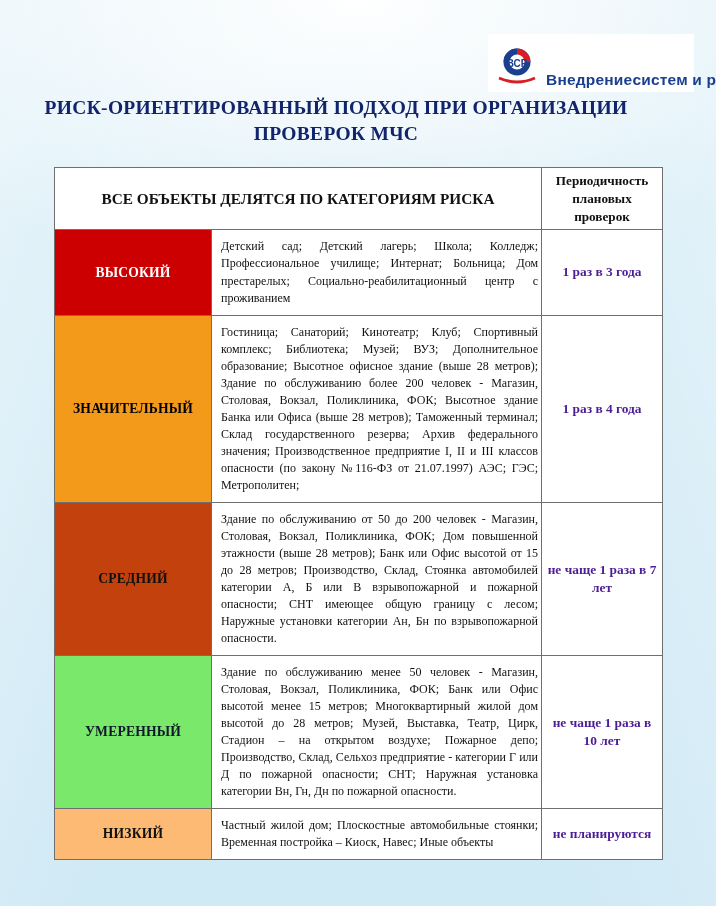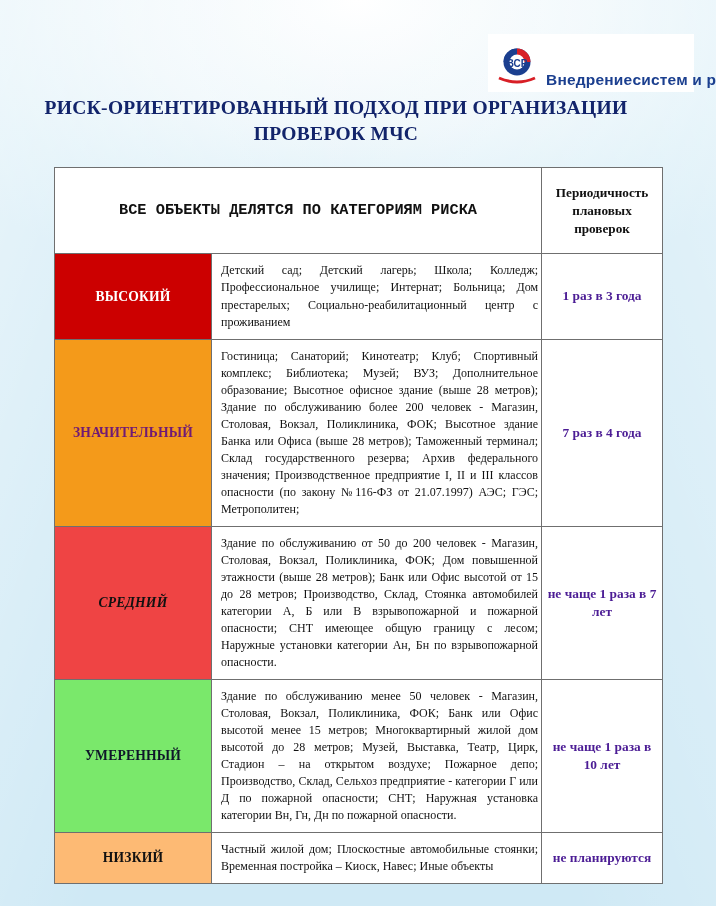--- a/index.html
+++ b/index.html
@@ -87,36 +87,36 @@
   table.risk td, table.risk th {
     border: 1px solid #6f6f6f;
     vertical-align: middle;
     box-sizing: border-box;
   }
   .col-cat { width: 157px; }
   .col-desc { width: 330px; }
   .col-per { width: 121px; }
 
   .hdr-main {
-    font-family: Liberation Mono, monospace;
+    font-family: Liberation Serif, serif;
     font-weight: bold;
     font-size: 15.3px;
     color: #111111;
     text-align: center;
     padding: 10px 6px;
     background: #ffffff;
     line-height: 1.25;
   }
   .hdr-per {
     font-family: "Liberation Serif", serif;
     font-weight: bold;
     font-size: 13.2px;
     color: #111111;
     text-align: center;
-    padding: 16px 6px;
+    padding: 4px 6px;
     background: #ffffff;
     line-height: 1.35;
   }
   .cat-cell {
     text-align: center;
     font-family: "Liberation Serif", serif;
     font-weight: bold;
     font-size: 13.6px;
     padding: 6px 12px;
     letter-spacing: 0.2px;
@@ -135,22 +135,22 @@
     text-align: center;
     font-family: "Liberation Serif", serif;
     font-weight: bold;
     font-size: 13.4px;
     color: #4c1d95;
     padding: 6px 5px;
     background: #ffffff;
     line-height: 1.35;
   }
   .lvl-high { background: #cc0000; color: #ffffff; }
-  .lvl-signif { background: #f49a1a; color: #701a75; }
-  .lvl-medium { background: #ef4444; color: #111111; font-style: italic; }
+  .lvl-signif { background: #f49a1a; color: #000000; }
+  .lvl-medium { background: #c2410c; color: #111111; }
   .lvl-moderate { background: #7ae86b; color: #0f172a; margin-left: 29px; }
   .lvl-low { background: #fdba74; color: #111111; }
 </style>
 </head>
 <body>
 
 <div class="page">
 
   <div class="logo">
     <div class="logo-mark">
@@ -185,21 +185,21 @@
     </thead>
     <tbody>
       <tr>
         <td class="cat-cell lvl-high">ВЫСОКИЙ</td>
         <td class="desc-cell">Детский сад; Детский лагерь; Школа; Колледж; Профессиональное училище; Интернат; Больница; Дом престарелых; Социально-реабилитационный центр с проживанием</td>
         <td class="per-cell">1 раз в 3 года</td>
       </tr>
       <tr>
         <td class="cat-cell lvl-signif">ЗНАЧИТЕЛЬНЫЙ</td>
         <td class="desc-cell">Гостиница; Санаторий; Кинотеатр; Клуб; Спортивный комплекс; Библиотека; Музей; ВУЗ; Дополнительное образование; Высотное офисное здание (выше 28 метров); Здание по обслуживанию более 200 человек - Магазин, Столовая, Вокзал, Поликлиника, ФОК; Высотное здание Банка или Офиса (выше 28 метров); Таможенный терминал; Склад государственного резерва; Архив федерального значения; Производственное предприятие I, II и III классов опасности (по закону №116-ФЗ от 21.07.1997) АЭС; ГЭС; Метрополитен;</td>
-        <td class="per-cell">7 раз в 4 года</td>
+        <td class="per-cell">1 раз в 4 года</td>
       </tr>
       <tr>
         <td class="cat-cell lvl-medium">СРЕДНИЙ</td>
         <td class="desc-cell">Здание по обслуживанию   от 50 до 200 человек - Магазин, Столовая, Вокзал, Поликлиника, ФОК; Дом повышенной этажности (выше 28 метров); Банк или Офис высотой от 15 до 28 метров; Производство, Склад, Стоянка автомобилей категории А, Б или В взрывопожарной и пожарной опасности; СНТ имеющее общую границу с лесом;   Наружные установки категории Ан, Бн по взрывопожарной опасности.</td>
         <td class="per-cell">не чаще 1 раза в 7 лет</td>
       </tr>
       <tr>
         <td class="cat-cell lvl-moderate">УМЕРЕННЫЙ</td>
         <td class="desc-cell">Здание по обслуживанию менее 50 человек - Магазин, Столовая, Вокзал, Поликлиника, ФОК; Банк или Офис высотой менее 15 метров;  Многоквартирный жилой дом высотой до 28 метров; Музей, Выставка, Театр, Цирк, Стадион – на открытом воздухе; Пожарное депо; Производство, Склад, Сельхоз предприятие - категории Г или Д по пожарной опасности; СНТ; Наружная установка категории Вн, Гн, Дн по пожарной опасности.</td>
         <td class="per-cell">не чаще 1 раза в 10 лет</td>

